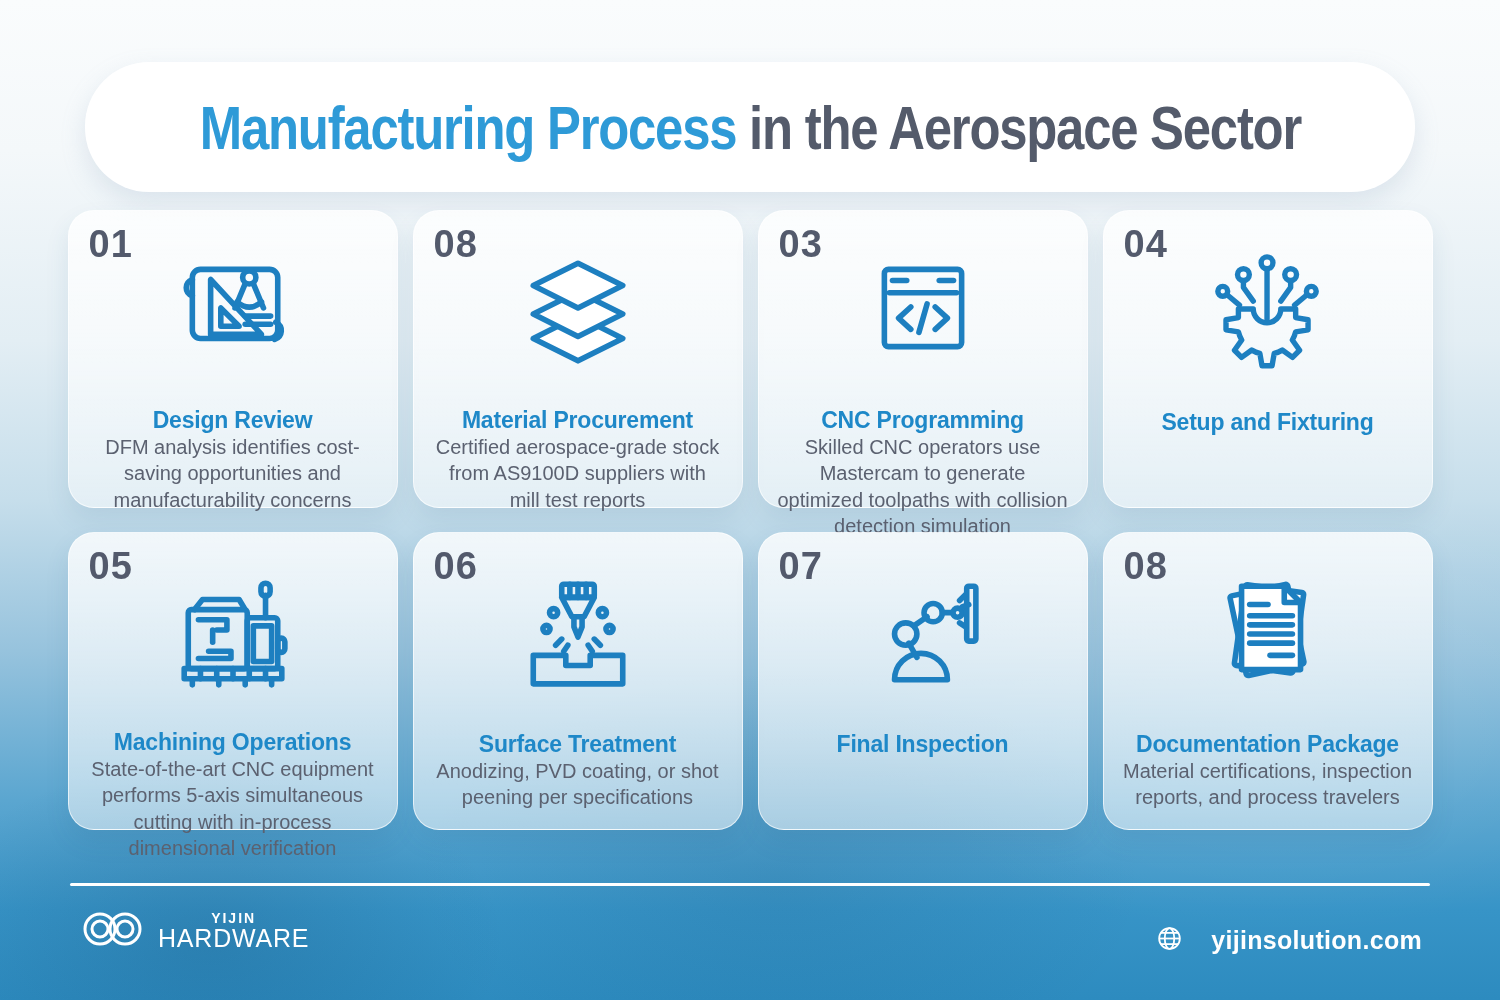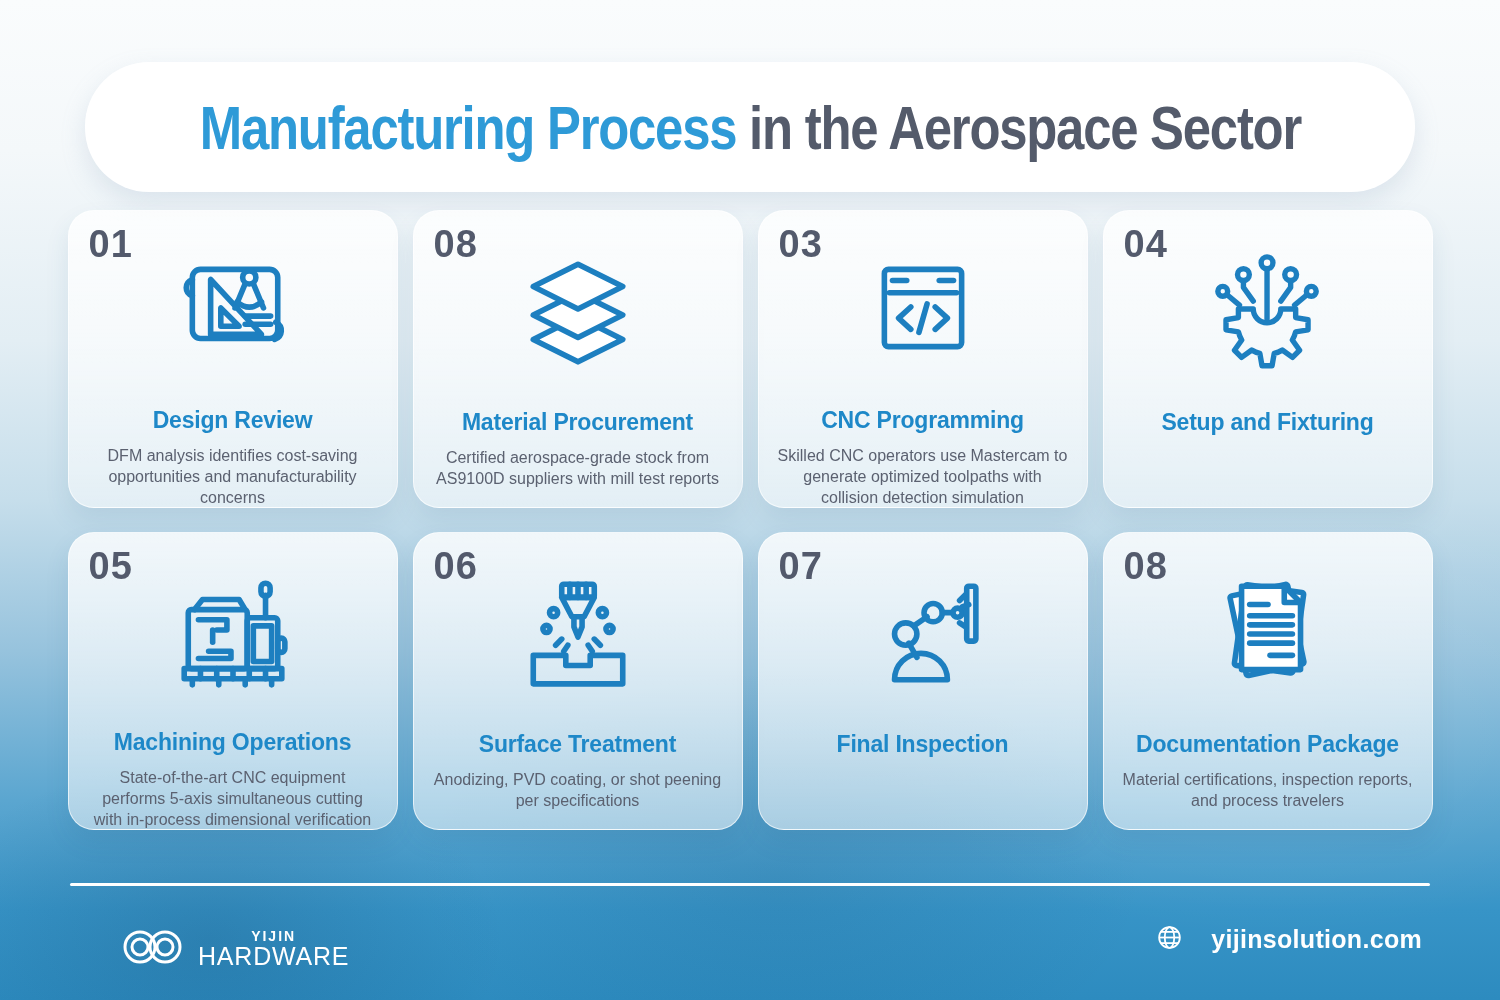--- a/index.html
+++ b/index.html
@@ -43,27 +43,26 @@
   }
   .step-number {
     position:absolute; top:12px; left:20px;
     font-size:38px; font-weight:800; color:#535a6c; letter-spacing:1px;
   }
   .icon-wrap { margin-top:28px; height:124px; display:flex; align-items:center; justify-content:center; }
   .icon-wrap svg { height:122px; }
   .ic { stroke:#1d7fc0; stroke-width:5.5; fill:none; stroke-linecap:round; stroke-linejoin:round; }
   .ic-fill { fill:#ffffff; stroke:#1d7fc0; stroke-width:5.5; stroke-linejoin:round; }
   .step-title { margin-top:36px; font-size:23px; font-weight:800; color:#1e88c8; letter-spacing:-0.2px; }
-  .step-desc  { margin-top:11px; font-size:16px; line-height:1.32; color:#5b6170; }
+  .step-desc  { font-size:20px; line-height:1.32; color:#5b6170; }
 
   .divider { height:3px; background:#ffffff; margin:53px 70px 0; border-radius:2px; }
   .footer-row {
-    display:flex; justify-content:space-between; align-items:flex-start;
-    padding:38px 78px 0 80px;
-    margin-left:40px;
+    display:flex; justify-content:space-between; align-items:flex-end;
+    padding:20px 78px 0 80px;
   }
   .brand { display:flex; align-items:center; gap:12px; }
   .brand-text { display:flex; flex-direction:column; align-items:center; color:#ffffff; line-height:1.05; }
   .brand-line1 { font-size:14px; font-weight:800; letter-spacing:2px; }
   .brand-line2 { font-size:25px; font-weight:400; letter-spacing:0.8px; }
   .website { display:flex; align-items:center; gap:28px; color:#ffffff; }
   .website-url { font-size:25px; font-weight:600; letter-spacing:0.3px; }
 </style>
 </head>
 <body>

